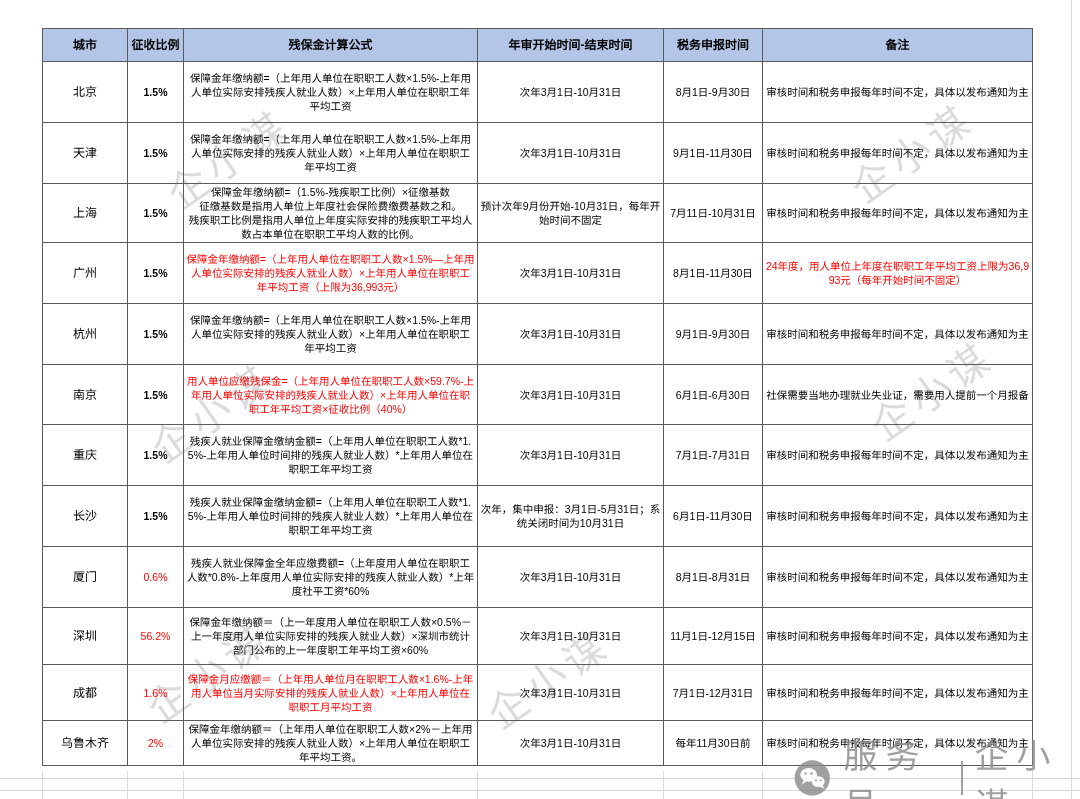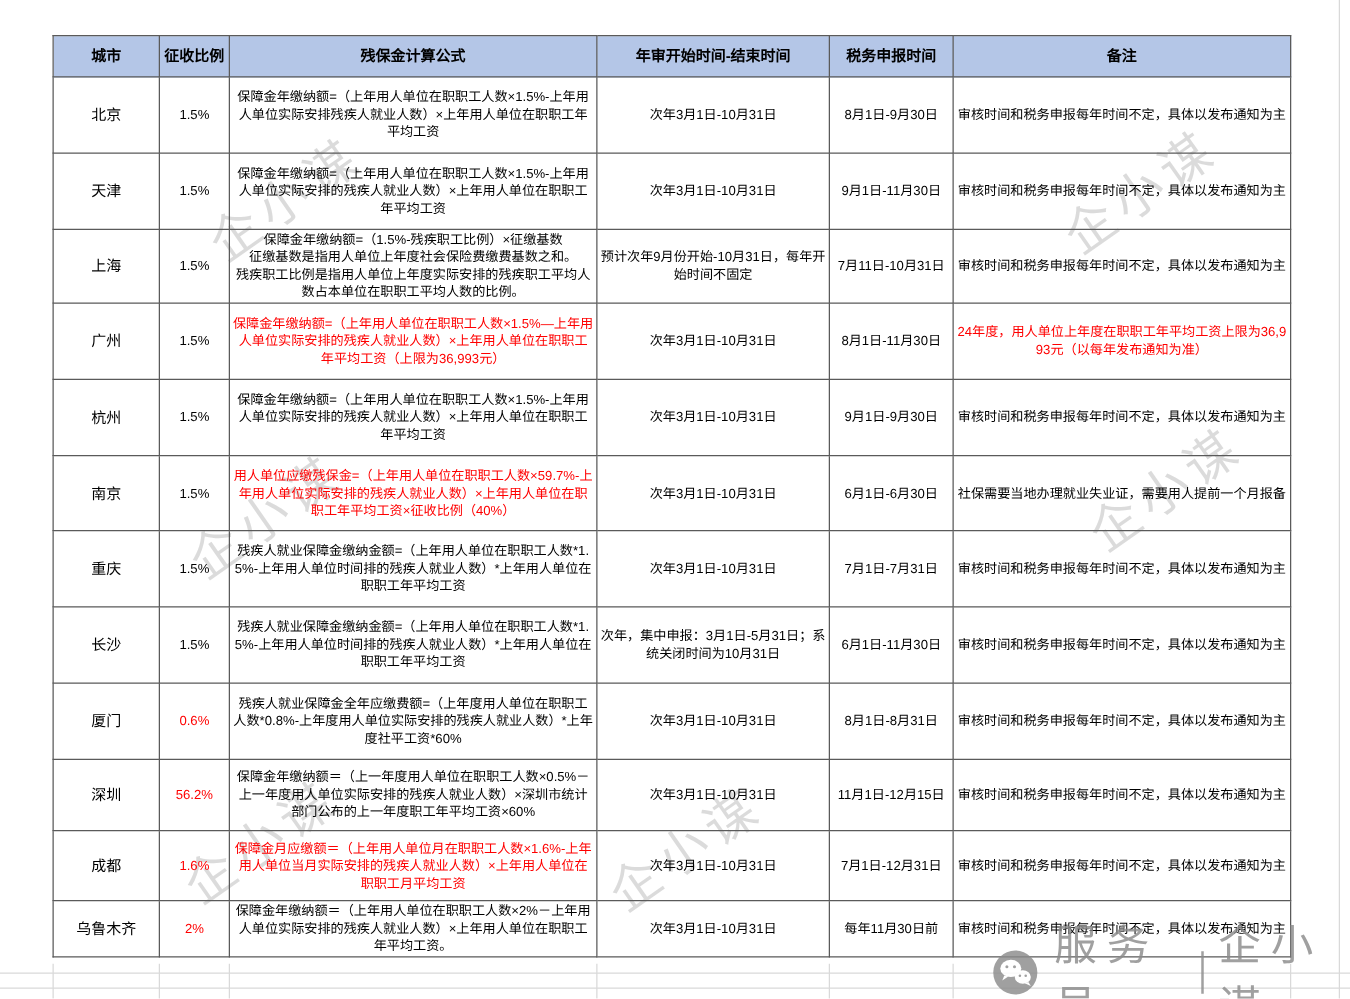--- a/index.html
+++ b/index.html
@@ -24,21 +24,21 @@
   .brand .btxt{font-size:34px;letter-spacing:8px;}
   .brand .bdiv{width:2px;height:34px;background:var(--wm,#8c8c8c);}
 
   
   .twrap{position:absolute;left:42px;top:28px;z-index:1;}
   table.t{border-collapse:collapse;table-layout:fixed;width:990px;background:transparent;}
   .t th,.t td{border:1px solid var(--border,#5a5a5a);text-align:center;vertical-align:middle;
       padding:1px 2px;font-size:10.5px;line-height:1.34;word-break:break-all;background:transparent;}
   .t thead th{background:var(--header-bg,#b4c6e7);font-weight:bold;font-size:12px;height:30px;line-height:1.25;}
   .t td.city{font-weight:normal;font-size:12px;}
-  .t td.ratio{font-weight:normal;}
+  .t td.ratio{font-weight:bold;}
   .t td.formula{white-space:pre-line;}
   .t td.red{color:var(--red,#ff0000);font-weight:normal;}
   .t td.formula.red,.t td.remark.red{font-weight:normal;}
   .t tbody tr:nth-child(1){height:61px;}
   .t tbody tr:nth-child(2){height:61px;}
   .t tbody tr:nth-child(3){height:57px;}
   .t tbody tr:nth-child(4){height:61px;}
   .t tbody tr:nth-child(5){height:61px;}
   .t tbody tr:nth-child(6){height:60px;}
   .t tbody tr:nth-child(7){height:61px;}
@@ -117,21 +117,21 @@
             <td class="review">预计次年9月份开始-10月31日，每年开始时间不固定</td>
             <td class="tax">7月11日-10月31日</td>
             <td class="remark">审核时间和税务申报每年时间不定，具体以发布通知为主</td>
           </tr>
           <tr>
             <td class="city">广州</td>
             <td class="ratio">1.5%</td>
             <td class="formula red">保障金年缴纳额=（上年用人单位在职职工人数×1.5%—上年用人单位实际安排的残疾人就业人数）×上年用人单位在职职工年平均工资（上限为36,993元）</td>
             <td class="review">次年3月1日-10月31日</td>
             <td class="tax">8月1日-11月30日</td>
-            <td class="remark red">24年度，用人单位上年度在职职工年平均工资上限为36,993元（以每年发布通知为准）</td>
+            <td class="remark red">24年度，用人单位上年度在职职工年平均工资上限为36,993元（每年开始时间不固定）</td>
           </tr>
           <tr>
             <td class="city">杭州</td>
             <td class="ratio">1.5%</td>
             <td class="formula">保障金年缴纳额=（上年用人单位在职职工人数×1.5%-上年用人单位实际安排的残疾人就业人数）×上年用人单位在职职工年平均工资</td>
             <td class="review">次年3月1日-10月31日</td>
             <td class="tax">9月1日-9月30日</td>
             <td class="remark">审核时间和税务申报每年时间不定，具体以发布通知为主</td>
           </tr>
           <tr>

